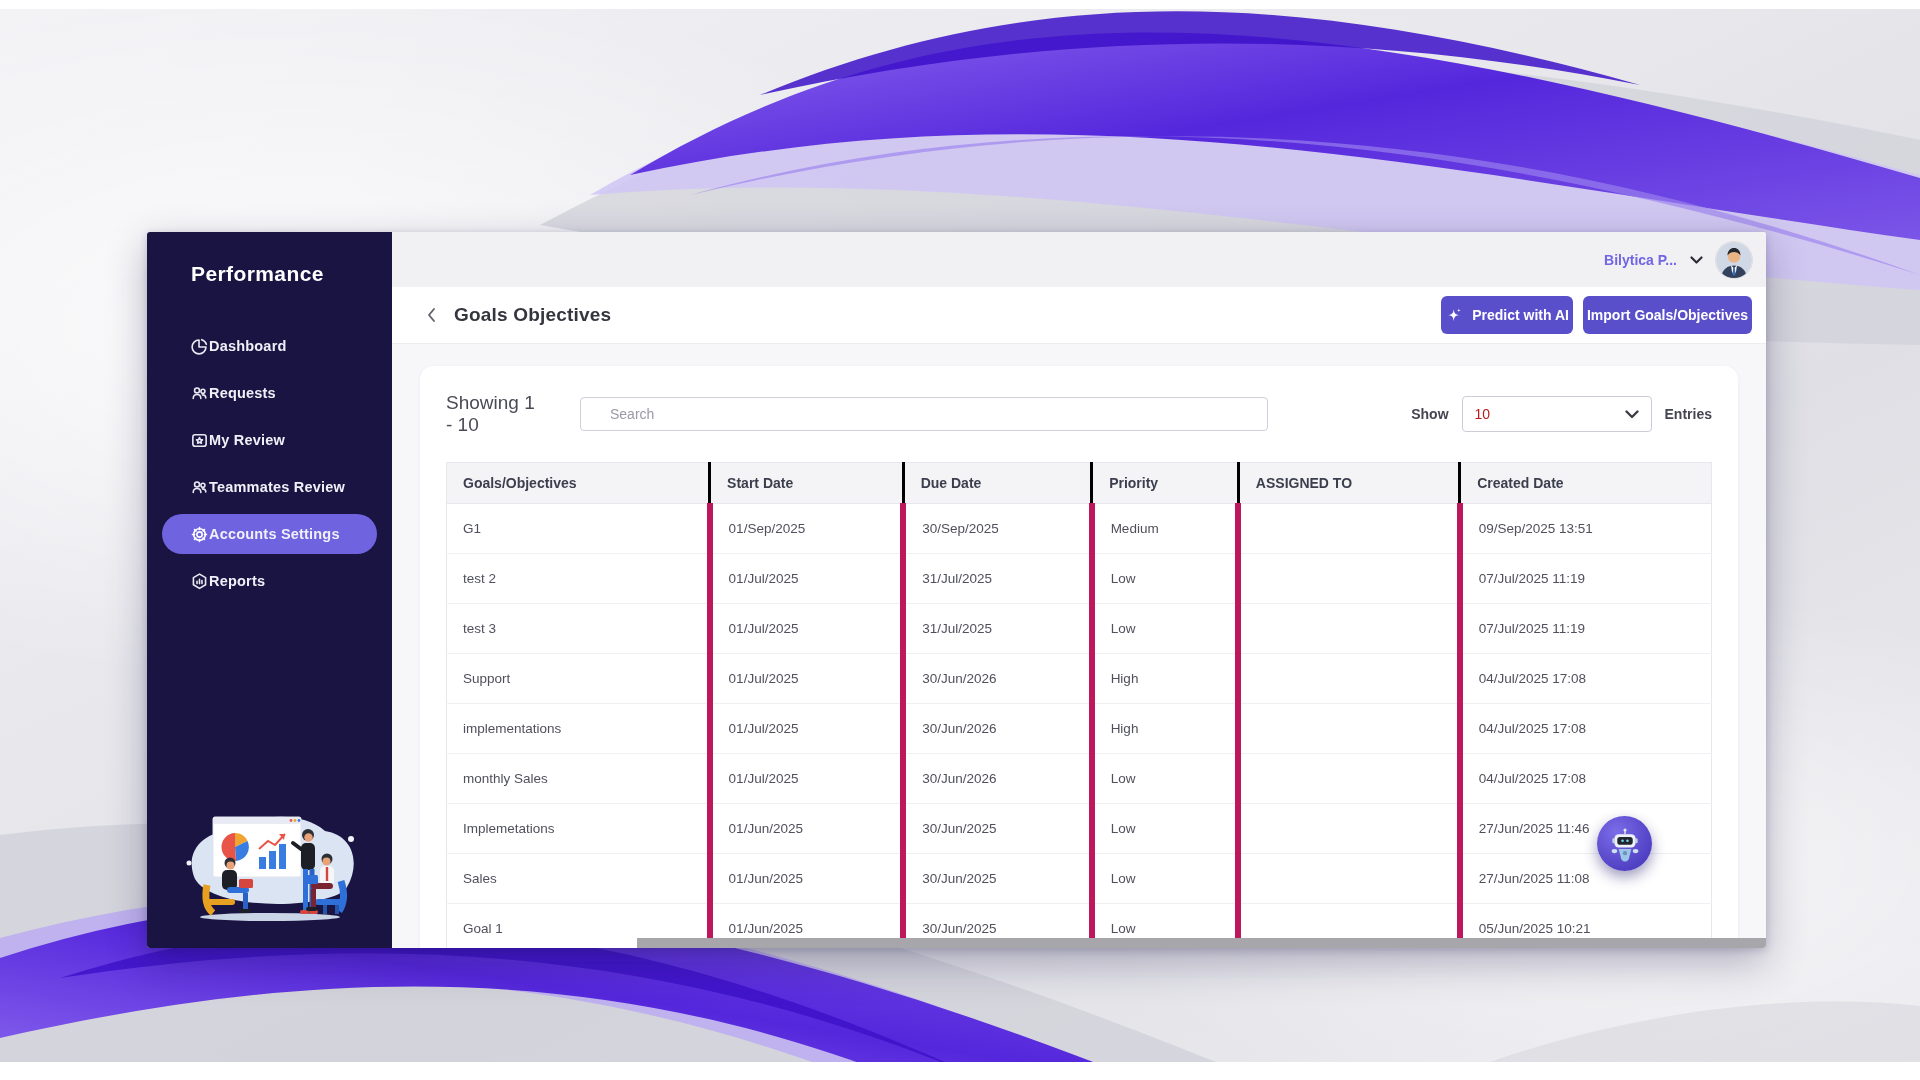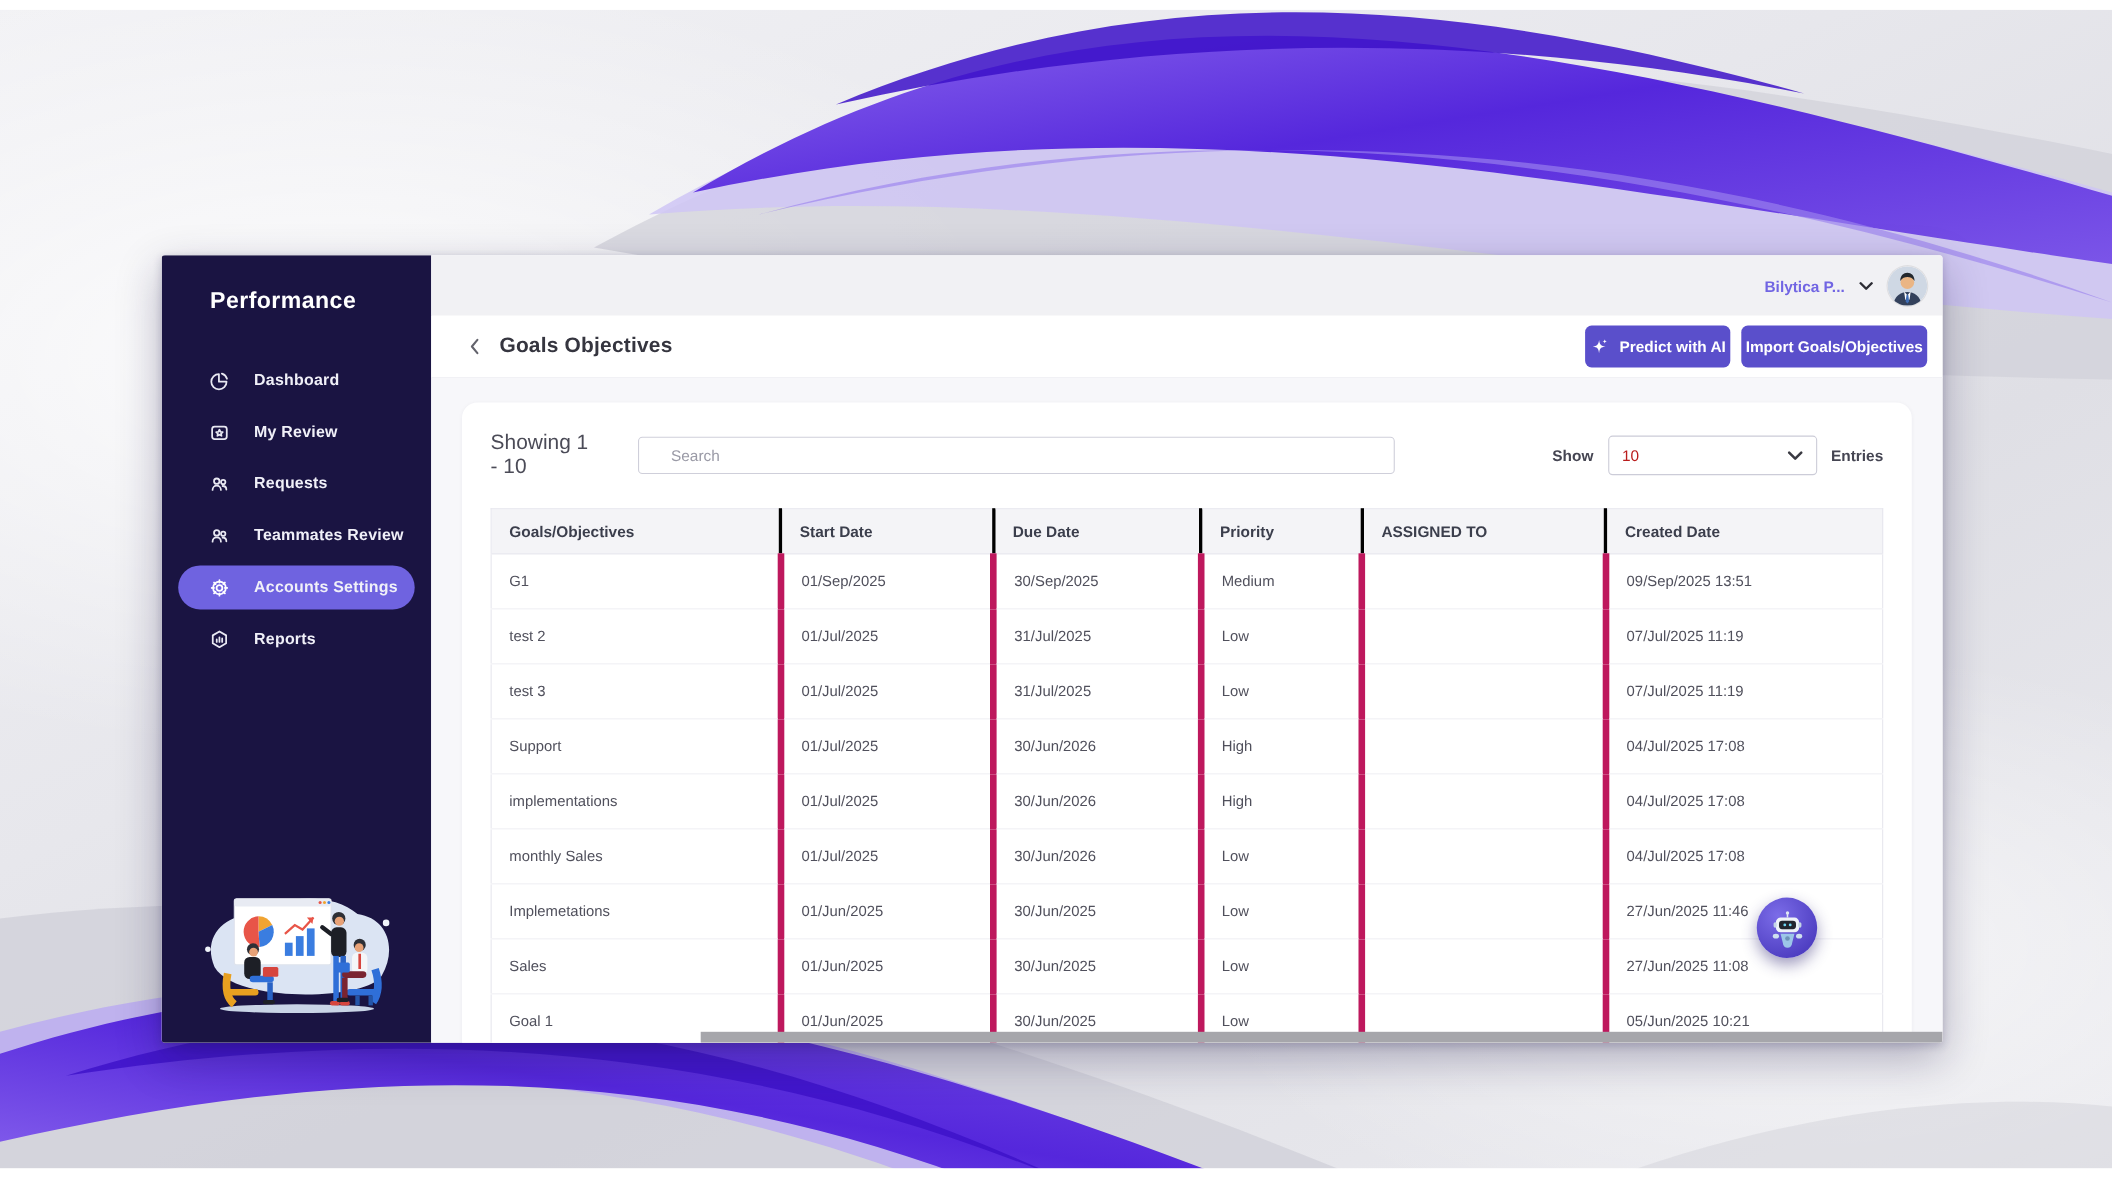--- a/index.html
+++ b/index.html
@@ -18,21 +18,21 @@
   
   .window { position:absolute; left:147px; top:184px; width:1619px; height:716px;
     background:#fff; z-index:4; display:flex; border-radius:3px;
     box-shadow:0 14px 40px rgba(25,20,70,.30), 0 2px 8px rgba(25,20,70,.18); overflow:hidden;margin-top:48px; }
 
   
   .sidebar { width:245px; min-width:245px; background:#1a1442; color:#fff;
     display:flex; flex-direction:column; position:relative; }
   .brand { padding:30px 0 0 44px; font-size:21px; font-weight:800; letter-spacing:.4px; }
   .menu { margin-top:40px; display:flex; flex-direction:column; gap:7px; }
-  .menu-item { display:flex; align-items:center; gap:22px; height:40px; margin:0 15px;
+  .menu-item { display:flex; align-items:center; gap:0; height:40px; margin:0 15px;
     padding-left:28px; border-radius:21px; cursor:pointer; }
   .menu-item .mi-label { font-size:14.5px; font-weight:700; color:#f0f0f8; letter-spacing:.2px; }
   .menu-item.active { background:#6f63e0; }
   .menu-item svg { flex:0 0 auto; }
   .sb-illus { position:absolute; bottom:22px; left:50%; transform:translateX(-50%); }
 
   
   .main { flex:1; display:flex; flex-direction:column; position:relative; min-width:0; }
   .userbar { height:55px; background:#f1f1f4; display:flex; align-items:center;
     justify-content:flex-end; gap:9px; padding-right:14px; }
@@ -126,33 +126,33 @@
     <nav class="menu">
       <div class="menu-item">
         <svg width="19" height="19" viewBox="0 0 20 20" fill="none" stroke="#e8e8f2" stroke-width="1.7" stroke-linecap="round" stroke-linejoin="round">
           <path d="M9.5 3.2 A7.3 7.3 0 1 0 16.8 10.5 L9.5 10.5 Z"></path>
           <path d="M12.3 2.8 A7.3 7.3 0 0 1 17.2 7.7"></path>
         </svg>
         <span class="mi-label">Dashboard</span>
       </div>
       <div class="menu-item">
         <svg width="19" height="19" viewBox="0 0 20 20" fill="none" stroke="#e8e8f2" stroke-width="1.7" stroke-linecap="round" stroke-linejoin="round">
-          <rect x="3" y="4" width="14" height="12" rx="2.4"></rect>
-          <path d="M10 7 l1 2 2.1 .3 -1.55 1.45 .4 2.1 -1.95 -1.05 -1.95 1.05 .4 -2.1 L6.9 9.3 9 9 Z"></path>
-        </svg>
-        <span class="mi-label">My Review</span>
-      </div>
-      <div class="menu-item">
-        <svg width="19" height="19" viewBox="0 0 20 20" fill="none" stroke="#e8e8f2" stroke-width="1.7" stroke-linecap="round" stroke-linejoin="round">
           <circle cx="7.4" cy="6.8" r="2.6"></circle>
             <circle cx="13.6" cy="7.6" r="2.1"></circle>
           <path d="M3.4 15.2 c0-2.7 2-4.1 4-4.1 s4 1.4 4 4.1"></path>
           <path d="M13 11.4 c1.8 0 3.6 1.2 3.6 3.4"></path>
         </svg>
         <span class="mi-label">Requests</span>
+      </div>
+      <div class="menu-item">
+        <svg width="19" height="19" viewBox="0 0 20 20" fill="none" stroke="#e8e8f2" stroke-width="1.7" stroke-linecap="round" stroke-linejoin="round">
+          <rect x="3" y="4" width="14" height="12" rx="2.4"></rect>
+          <path d="M10 7 l1 2 2.1 .3 -1.55 1.45 .4 2.1 -1.95 -1.05 -1.95 1.05 .4 -2.1 L6.9 9.3 9 9 Z"></path>
+        </svg>
+        <span class="mi-label">My Review</span>
       </div>
       <div class="menu-item">
         <svg width="19" height="19" viewBox="0 0 20 20" fill="none" stroke="#e8e8f2" stroke-width="1.7" stroke-linecap="round" stroke-linejoin="round">
           <circle cx="7.4" cy="6.8" r="2.6"></circle>
             <circle cx="13.6" cy="7.6" r="2.1"></circle>
           <path d="M3.4 15.2 c0-2.7 2-4.1 4-4.1 s4 1.4 4 4.1"></path>
           <path d="M13 11.4 c1.8 0 3.6 1.2 3.6 3.4"></path>
         </svg>
         <span class="mi-label">Teammates Review</span>
       </div>

